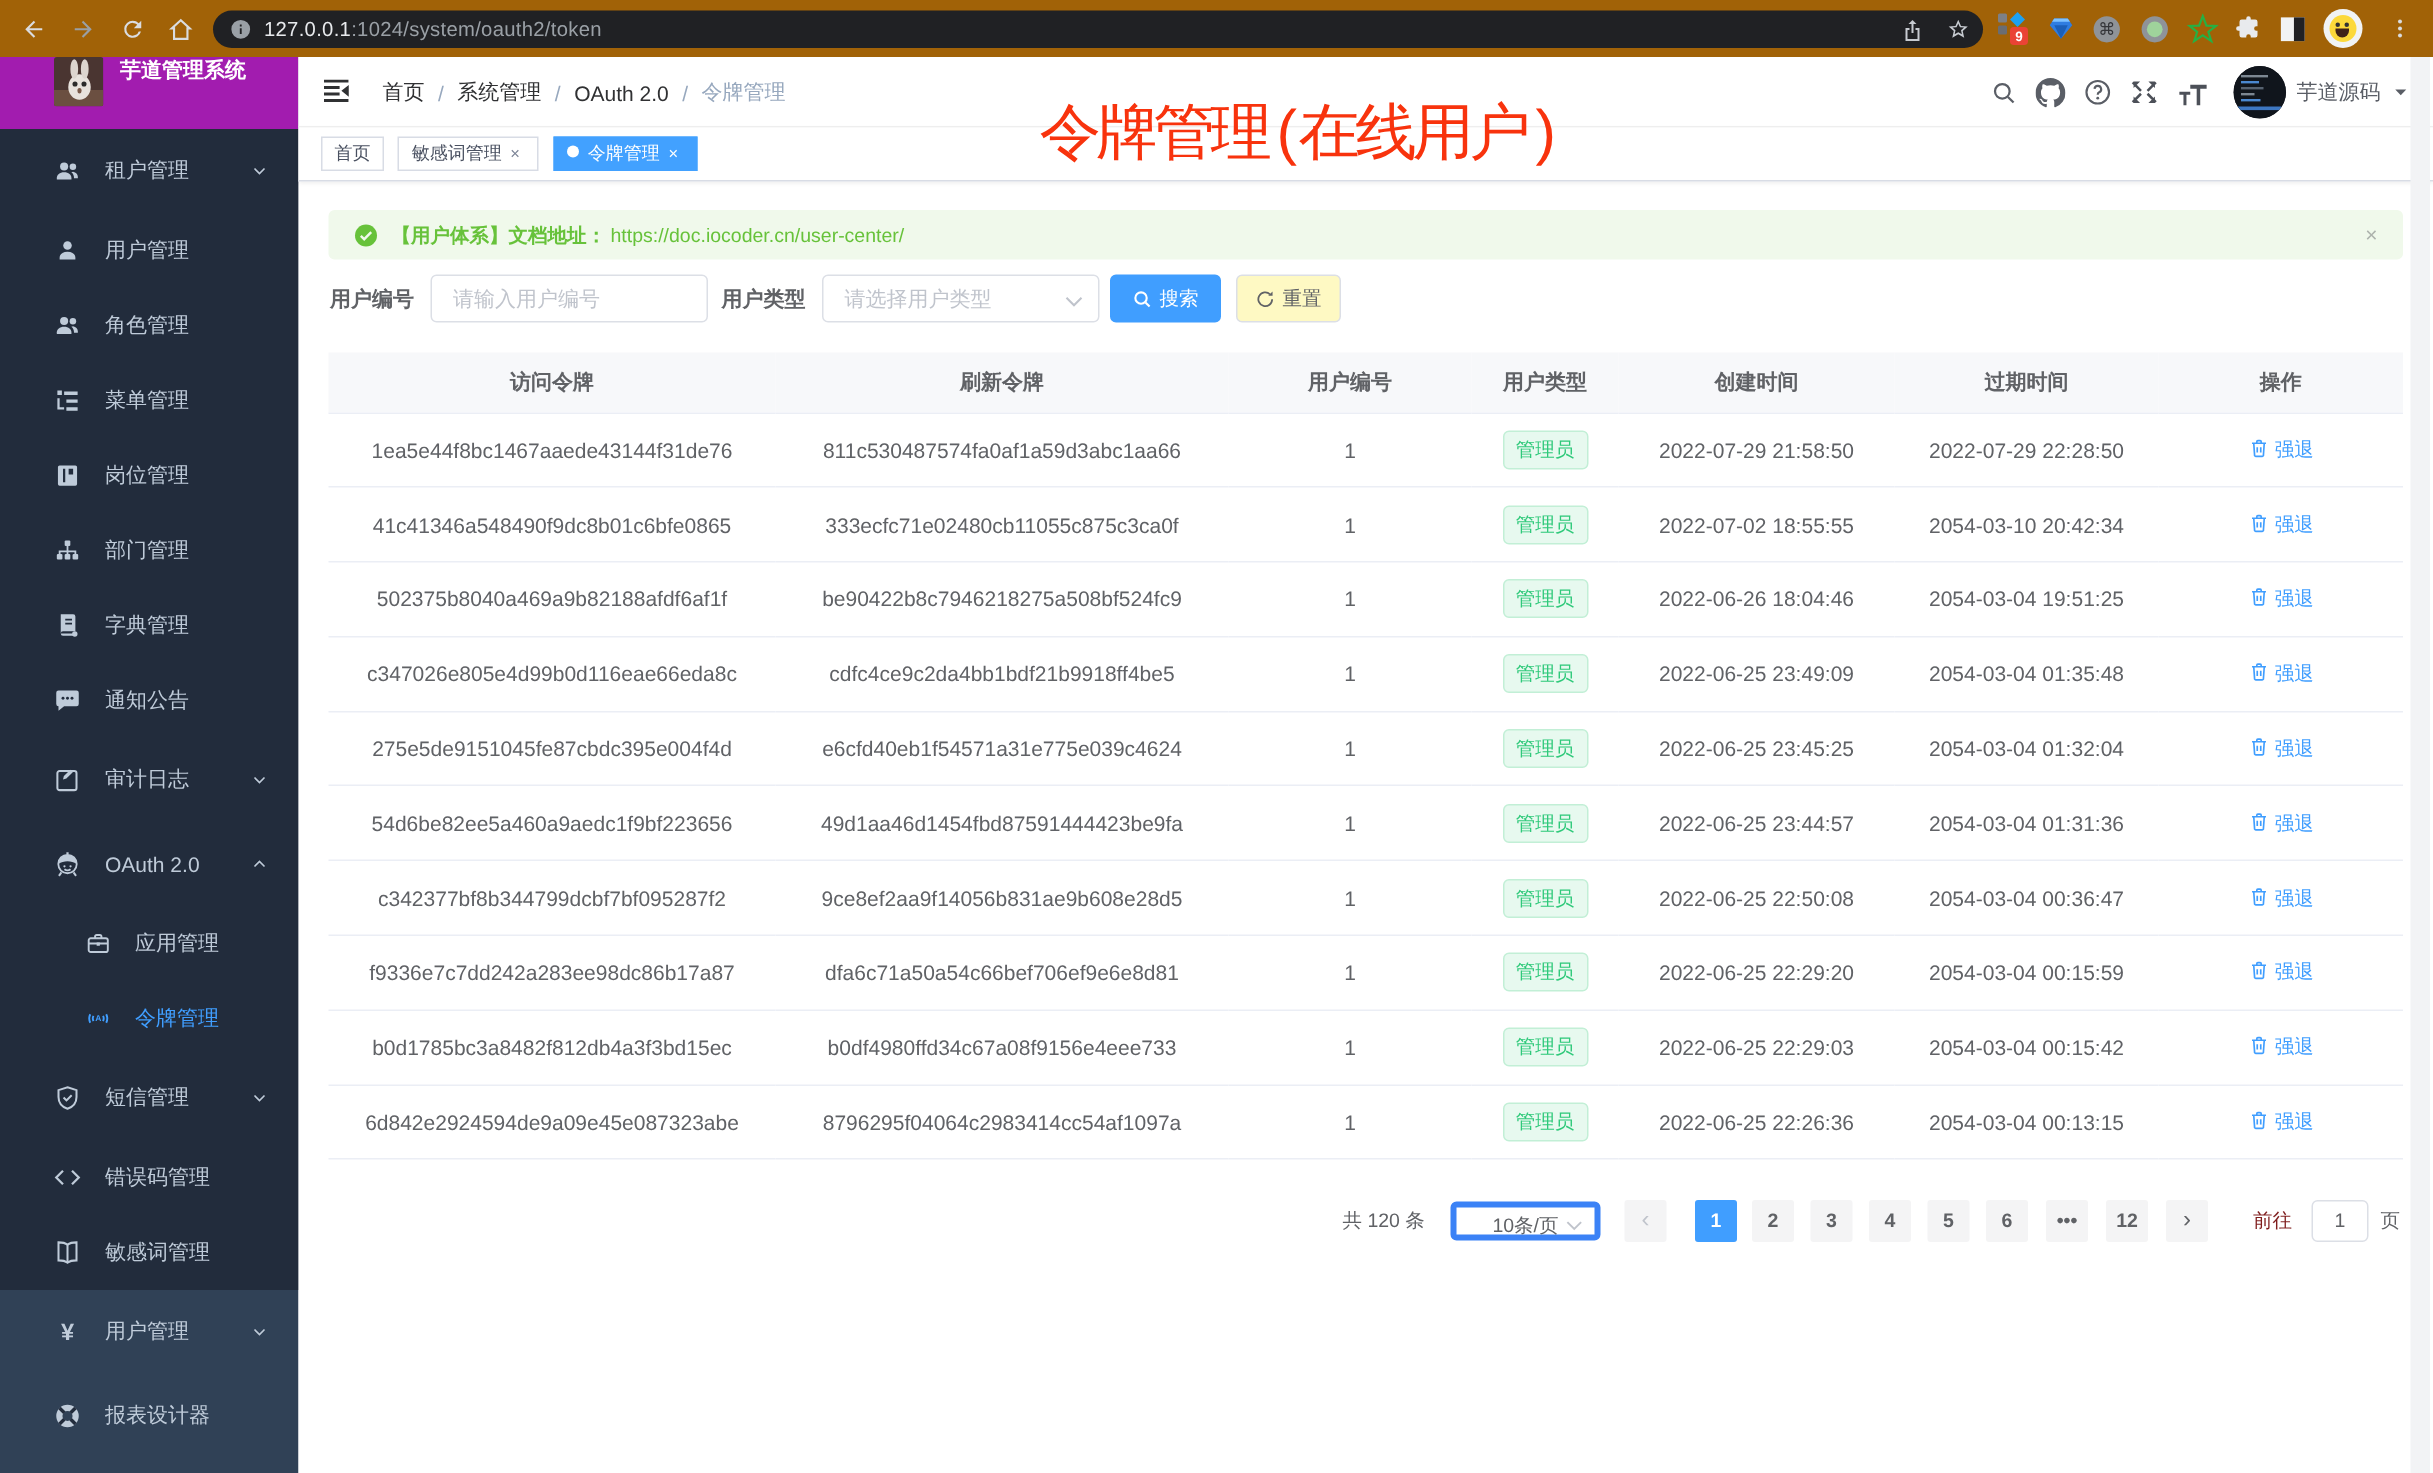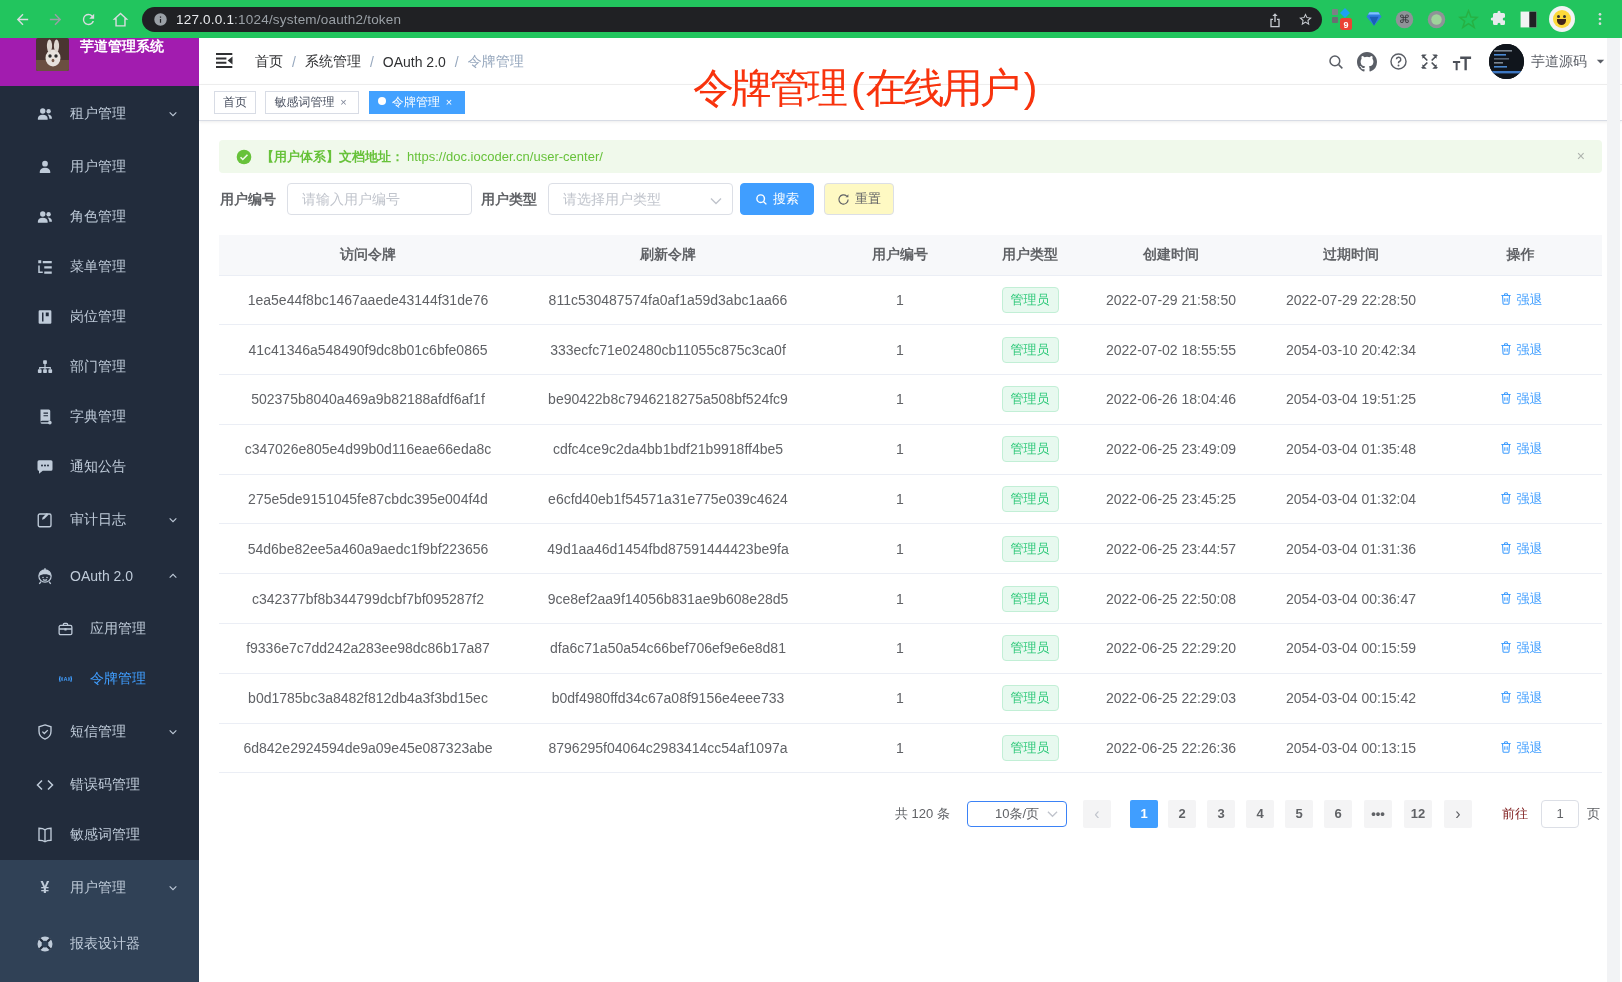--- a/index.html
+++ b/index.html
@@ -1,20 +1,20 @@
 <!DOCTYPE html>
 <html lang="zh"><head>
 <meta charset="utf-8">
 <title>令牌管理</title>
 <style>
 * { margin:0; padding:0; box-sizing:border-box; }
 html,body { width:1622px; height:982px; overflow:hidden; }
 body { font-family:"Liberation Sans", sans-serif; background:#fff; position:relative; }
 
-.chrome { position:absolute; left:0; top:0; width:1622px; height:38px; background:#22c55e; display:flex; align-items:center; }
+.chrome { position:absolute; left:0; top:0; width:1622px; height:38px; background:#a16207; display:flex; align-items:center; }
 .chrome svg { display:block; }
 .nav-ico { width:17px; height:17px; margin-left:12px; flex:0 0 auto; }
 .omnibox { position:absolute; left:142px; top:7px; width:1180px; height:25px; border-radius:13px; background:#202124; display:flex; align-items:center; color:#e8eaed; font-size:13.5px; }
 .omnibox .info { margin:0 8px 0 11px; }
 .omnibox .url { letter-spacing:.2px; color:#e8eaed; white-space:nowrap; }
 .omnibox .url span { color:#9aa0a6; }
 .omni-right { position:absolute; right:8px; top:4px; display:flex; align-items:center; gap:14px; }
 .exts { position:absolute; left:1332px; top:0; height:38px; display:flex; align-items:center; gap:11px; }
 
 .sidebar { position:absolute; left:0; top:38px; width:199px; height:944px; background:#304156; color:#bfcbd9; }
@@ -69,21 +69,21 @@
 
 .tbl { position:absolute; left:20px; top:114px; width:1383px; border-collapse:collapse; table-layout:fixed; font-size:14px; color:#606266; }
 .tbl th { background:#f7f8fa; font-weight:700; color:#606266; height:40px; text-align:center; border-bottom:1px solid #ebeef5; padding:0; }
 .tbl td { height:49.8px; text-align:center; border-bottom:1px solid #ebeef5; padding:0; background:#fff; }
 .gtag { display:inline-block; height:26px; line-height:24px; padding:0 8px; background:#e7f9ef; border:1px solid #c2efd6; border-radius:4px; color:#2fc97a; font-size:13px; }
 .kick { color:#409eff; font-size:13px; white-space:nowrap; }
 .kick svg { vertical-align:-2px; margin-right:4px; }
 
 .pager { position:absolute; top:679px; left:20px; width:1383px; height:28px; font-size:13px; color:#606266; }
 .pager .total { position:absolute; left:676px; top:0; line-height:28px; }
-.pager .psel { position:absolute; left:748px; top:1px; width:100px; height:26px; border:1px solid #3b82f6; border-radius:4px; line-height:24px; text-align:center; color:#606266; }
+.pager .psel { position:absolute; left:748px; top:1px; width:100px; height:26px; border:4px solid #3b82f6; border-radius:4px; line-height:24px; text-align:center; color:#606266; }
 .pager .psel svg { position:absolute; right:8px; top:8px; }
 .pbtn { position:absolute; top:0; width:28px; height:28px; border-radius:2px; background:#f4f4f5; color:#606266; text-align:center; line-height:28px; font-weight:700; font-size:13px; }
 .pbtn.on { background:#409eff; color:#fff; }
 .pbtn.nav { color:#c0c4cc; font-size:16px; font-weight:400; }
 .pager .jump { position:absolute; left:1283px; top:0; line-height:28px; color:#7f1d1d; }
 .jinp { position:absolute; left:1322px; top:0; width:38px; height:28px; border:1px solid #dcdfe6; border-radius:4px; text-align:center; line-height:26px; color:#606266; }
 .jpage { position:absolute; left:1368px; top:0; line-height:28px; }
 </style>
 </head>
 <body>

